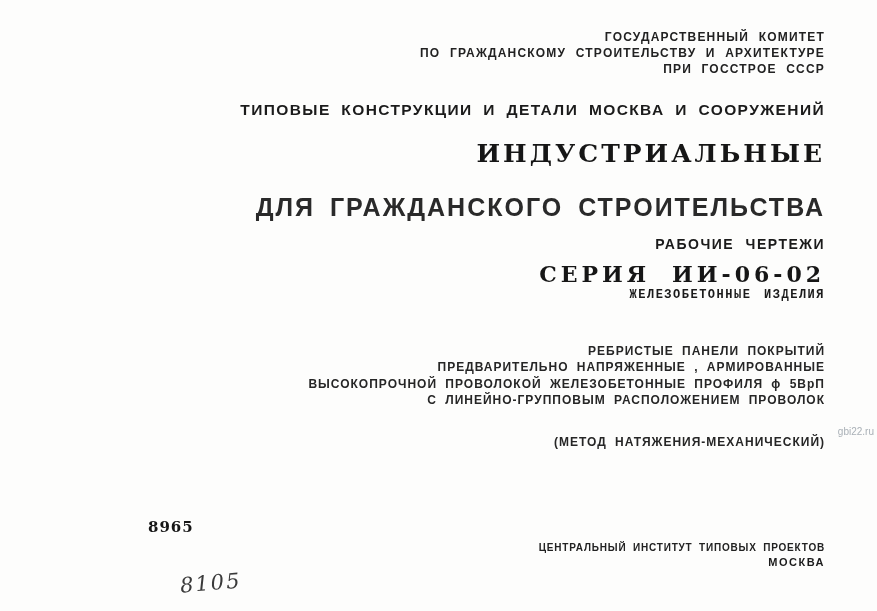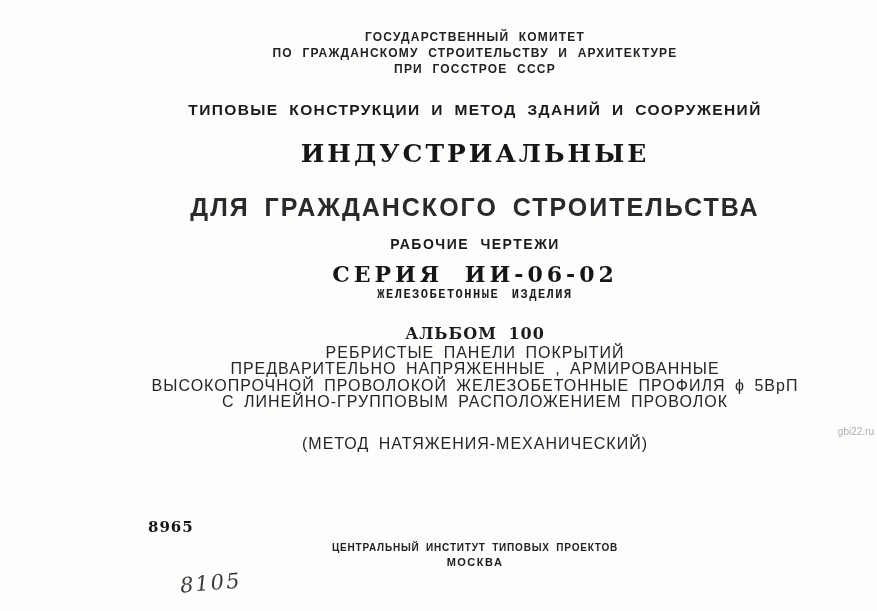--- a/index.html
+++ b/index.html
@@ -17,21 +17,21 @@
     color:#1b1b1b;
   }
   
   .col{
     position:absolute;
     left:125px;top:0;
     width:700px;height:611px;
   }
   .line{
     position:absolute;left:0;right:0;
-    text-align:center;
+    text-align:right;
     white-space:nowrap;
     color:#1b1b1b;
   }
   .hdr{
     font-size:12px;font-weight:bold;
     letter-spacing:1.2px;word-spacing:5px;
     color:#222;
   }
   .typ{
     font-size:15.5px;font-weight:bold;
@@ -62,21 +62,21 @@
     font-family:Liberation Mono, monospace;
     font-size:12px;font-weight:bold;
     letter-spacing:1.5px;word-spacing:4px;
   }
   .album-title{
     font-family:"DejaVu Serif", serif;
     font-size:16px;font-weight:bold;
     letter-spacing:1px;word-spacing:5px;
   }
   .album-line{
-    font-size:16px;font-weight:normal;
+    font-size:12px;font-weight:bold;
     letter-spacing:1px;word-spacing:4px;
     color:#262626;
   }
   .inv{
     position:absolute;left:148px;top:518px;
     font-family:"DejaVu Serif", serif;
     font-size:15px;font-weight:bold;
     letter-spacing:1px;color:#161616;
   }
   .pub{
@@ -106,31 +106,30 @@
 </head>
 <body>
 
 <div class="page">
   <div class="col">
 
     <div class="line hdr" style="top:30px">ГОСУДАРСТВЕННЫЙ КОМИТЕТ</div>
     <div class="line hdr" style="top:46px">ПО ГРАЖДАНСКОМУ СТРОИТЕЛЬСТВУ И АРХИТЕКТУРЕ</div>
     <div class="line hdr" style="top:62px">ПРИ ГОССТРОЕ СССР</div>
 
-    <div class="line typ" style="top:101px">ТИПОВЫЕ КОНСТРУКЦИИ И МЕТОД ЗДАНИЙ И СООРУЖЕНИЙ</div>
+    <div class="line typ" style="top:101px">ТИПОВЫЕ КОНСТРУКЦИИ И ДЕТАЛИ МОСКВА И СООРУЖЕНИЙ</div>
 
     <div class="line title-big" style="top:139px">ИНДУСТРИАЛЬНЫЕ</div>
     <div class="line title-sub" style="top:193px">ДЛЯ ГРАЖДАНСКОГО СТРОИТЕЛЬСТВА</div>
 
     <div class="line work" style="top:236px">РАБОЧИЕ ЧЕРТЕЖИ</div>
 
     <div class="line series1" style="top:261px">СЕРИЯ ИИ-06-02</div>
     <div class="line series2" style="top:288px">ЖЕЛЕЗОБЕТОННЫЕ ИЗДЕЛИЯ</div>
 
-    <div class="line album-title" style="top:324px">АЛЬБОМ 100</div>
     <div class="line album-line" style="top:344px">РЕБРИСТЫЕ ПАНЕЛИ ПОКРЫТИЙ</div>
     <div class="line album-line" style="top:360px">ПРЕДВАРИТЕЛЬНО НАПРЯЖЕННЫЕ , АРМИРОВАННЫЕ</div>
     <div class="line album-line" style="top:377px">ВЫСОКОПРОЧНОЙ ПРОВОЛОКОЙ ЖЕЛЕЗОБЕТОННЫЕ ПРОФИЛЯ ϕ 5ВрП</div>
     <div class="line album-line" style="top:393px">С ЛИНЕЙНО-ГРУППОВЫМ РАСПОЛОЖЕНИЕМ ПРОВОЛОК</div>
     <div class="line album-line" style="top:435px">(МЕТОД НАТЯЖЕНИЯ-МЕХАНИЧЕСКИЙ)</div>
 
     <div class="line pub" style="top:542px">ЦЕНТРАЛЬНЫЙ ИНСТИТУТ ТИПОВЫХ ПРОЕКТОВ</div>
     <div class="line city" style="top:556px">МОСКВА</div>
   </div>
 

